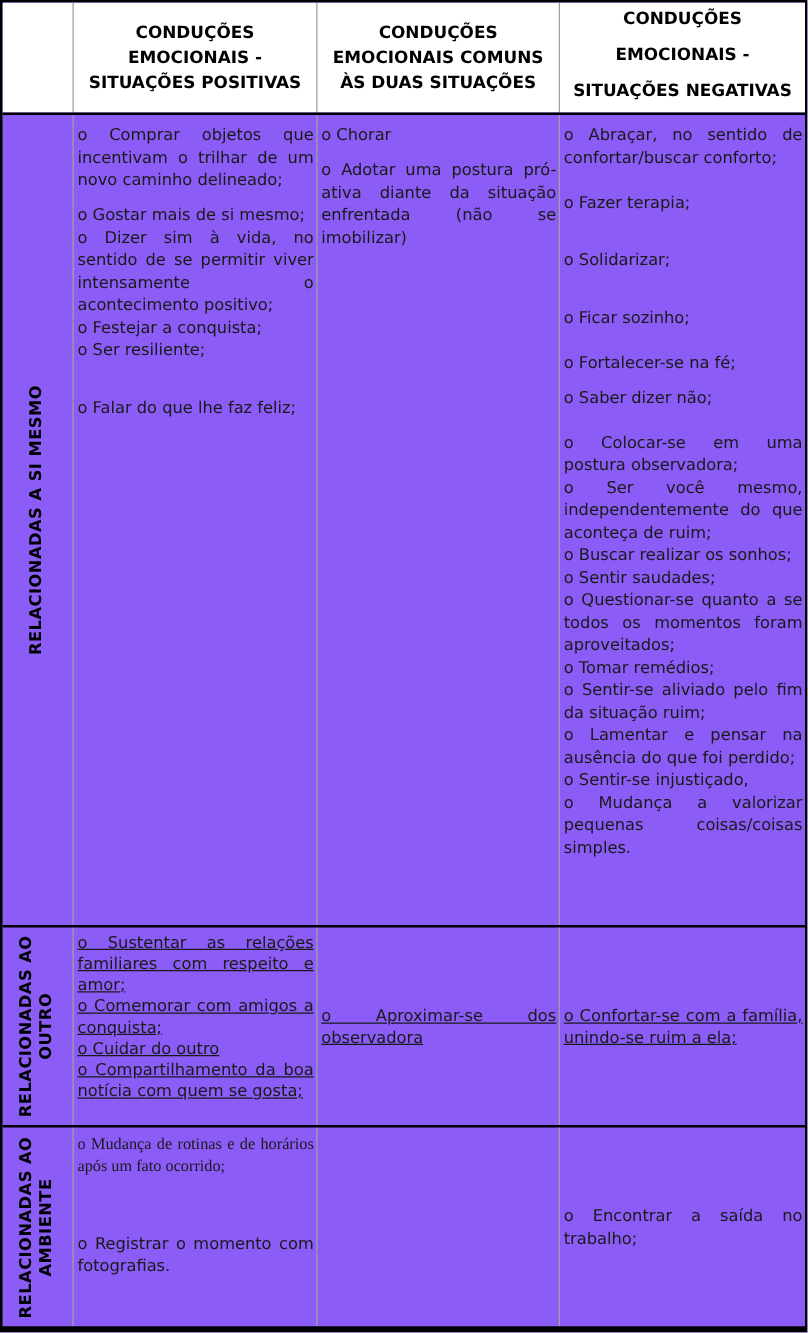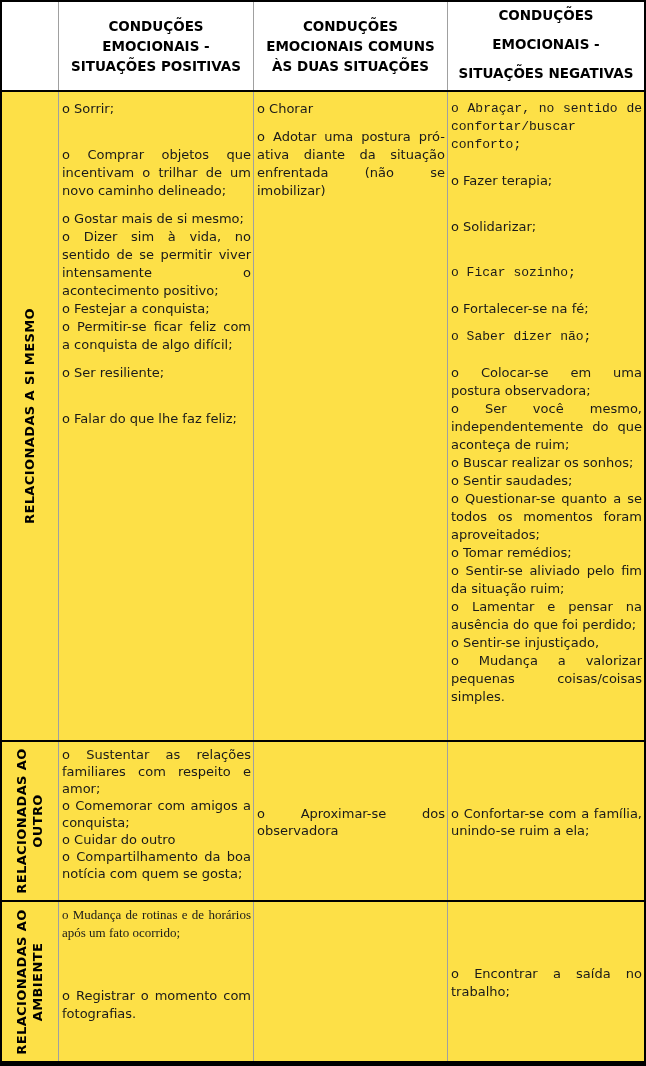--- a/index.html
+++ b/index.html
@@ -3,21 +3,21 @@
 <meta charset="utf-8">
 <style>
   html,body { margin:0; padding:0; background:#ffffff; }
   * { box-sizing:border-box; }
 
   .table-wrap {
     width:646px; height:1066px;
     border:2px solid #000000;
     border-bottom-width:5px;
     display:flex; flex-direction:column;
-    background:#fde047;
+    background:#8b5cf6;
     font-family:"DejaVu Sans","Liberation Sans",sans-serif;
     color:#1a1a1a;
     overflow:hidden;
   }
 
   
   .header-row {
     flex:none; height:88px;
     background:#ffffff;
     display:grid; grid-template-columns:57px 195px 194px 1fr;
@@ -53,32 +53,32 @@
     letter-spacing:0.4px; color:#000;
     white-space:pre; text-align:center;
   }
 
   .content-cell {
     padding:4px 2px 2px 3px;
     font-size:13px; line-height:18px;
     text-align:justify;
   }
   #tbody .body-row:nth-child(1) .content-cell { padding-top:8px; }
-  #tbody .body-row:nth-child(2) .content-cell { line-height:17px; }
+  #tbody .body-row:nth-child(2) .content-cell { line-height:17px;text-decoration:underline; }
 
   
   #tbody .body-row:nth-child(2) .content-cell:nth-child(3),
   #tbody .body-row:nth-child(2) .content-cell:nth-child(4),
   #tbody .body-row:nth-child(3) .content-cell:nth-child(4) {
     display:flex; flex-direction:column; justify-content:center;
   }
 
   .item { margin:0; }
   .gap-sm { margin-bottom:10px; }
-  .gap-md { margin-bottom:18px;font-family:Liberation Mono, monospace; }
+  .gap-md { margin-bottom:18px; }
   .gap-lg { margin-bottom:28px; }
   .gap-xl { margin-bottom:45px;font-family:Liberation Serif, serif; }
 </style>
 </head>
 <body>
 
 <div class="table-wrap">
 
   <div class="header-row">
     <div class="cell hcell">
@@ -100,26 +100,24 @@
       <div>SITUAÇÕES NEGATIVAS</div>
     </div>
   </div>
 
   <div id="tbody">
       <div class="body-row">
         <div class="cell label-cell">
           <div class="vlabel">RELACIONADAS A SI MESMO</div>
         </div>
         <div class="cell content-cell">
-          <p class="item gap-lg">o Sorrir;</p>
           <p class="item gap-sm">o Comprar objetos que incentivam o trilhar de um novo caminho delineado;</p>
           <p class="item">o Gostar mais de si mesmo;</p>
           <p class="item">o Dizer sim à vida, no sentido de se permitir viver intensamente o acontecimento positivo;</p>
           <p class="item">o Festejar a conquista;</p>
-          <p class="item gap-sm">o Permitir-se ficar feliz com a conquista de algo difícil;</p>
           <p class="item gap-lg">o Ser resiliente;</p>
           <p class="item">o Falar do que lhe faz feliz;</p>
         </div>
         <div class="cell content-cell">
           <p class="item gap-sm">o Chorar</p>
           <p class="item">o Adotar uma postura pró-ativa diante da situação enfrentada (não se imobilizar)</p>
         </div>
         <div class="cell content-cell">
           <p class="item gap-md">o Abraçar, no sentido de confortar/buscar conforto;</p>
           <p class="item gap-lg">o Fazer terapia;</p>

